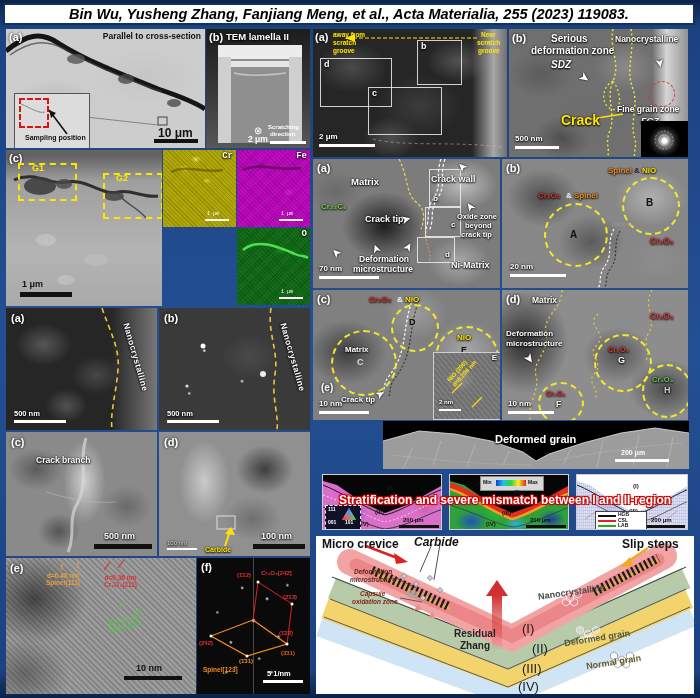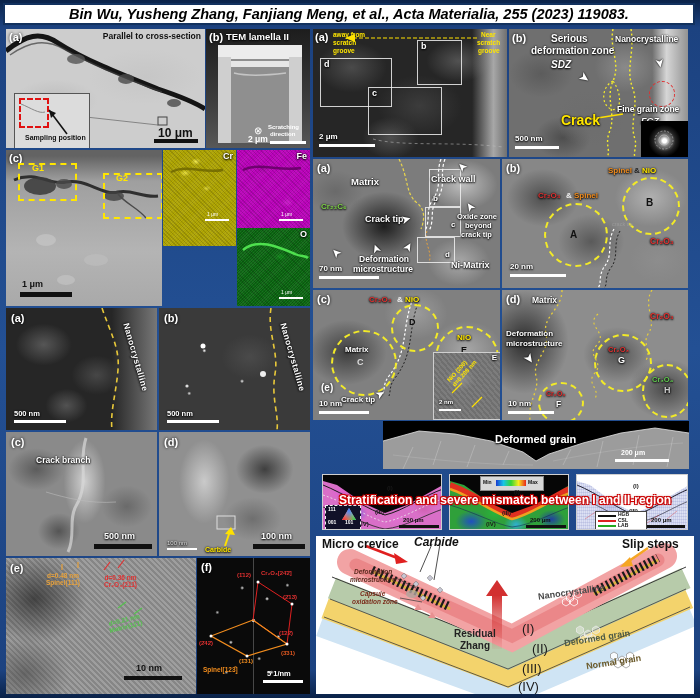--- a/index.html
+++ b/index.html
@@ -38,21 +38,21 @@
     radial-gradient(46px 30px at 75% 25%, #525252, transparent 70%),
     #262626;}
   .p-trb{background:
     linear-gradient(90deg,rgba(0,0,0,0) 80%,rgba(225,225,225,.9) 88%,rgba(150,150,150,.9)),
     radial-gradient(46px 34px at 18% 35%, #5c5c5c, transparent 70%),
     radial-gradient(50px 40px at 45% 70%, #6d6d6d, transparent 70%),
     radial-gradient(40px 30px at 30% 85%, #4e4e4e, transparent 70%),
     radial-gradient(44px 36px at 65% 30%, #8a8a8a, transparent 70%),
     #6f6f6f;}
   .p-edsimg{background:linear-gradient(180deg,#636363 0 6px,#9f9f9f 20%,#b4b4b4 65%,#a9a9a9);}
-  .tile{position:absolute;width:73px;height:96px;}
+  .tile{position:absolute;width:73px;height:77px;font-family:Liberation Mono, monospace;}
   .t-cr{background:radial-gradient(8px 5px at 30% 24%,#e8de3a,transparent 70%),radial-gradient(6px 4px at 60% 40%,#ded432,transparent 70%),radial-gradient(7px 5px at 45% 12%,#efe64a,transparent 70%),#aca200;}
   .t-fe{background:radial-gradient(10px 7px at 35% 20%,#a300a3,transparent 70%),radial-gradient(8px 6px at 70% 55%,#cb1fcb,transparent 70%),#b800b8;}
   .t-ni{background:radial-gradient(10px 7px at 30% 18%,#026a6a,transparent 70%),radial-gradient(8px 6px at 62% 40%,#02baba,transparent 70%),#00a3a3;}
   .t-o{background:radial-gradient(9px 6px at 60% 30%,#0f8a18,transparent 70%),#0a6410;}
   .speck{position:absolute;left:0;top:0;right:0;bottom:0;
     background:repeating-linear-gradient(45deg,rgba(0,0,0,.14) 0 1px,transparent 1px 3px),
                repeating-linear-gradient(-45deg,rgba(255,255,255,.07) 0 1px,transparent 1px 2px);}
   .p-ma{background:
     radial-gradient(56px 46px at 38% 52%, #1d1d1d, transparent 75%),
     radial-gradient(40px 30px at 12% 25%, #6a6a6a, transparent 70%),

